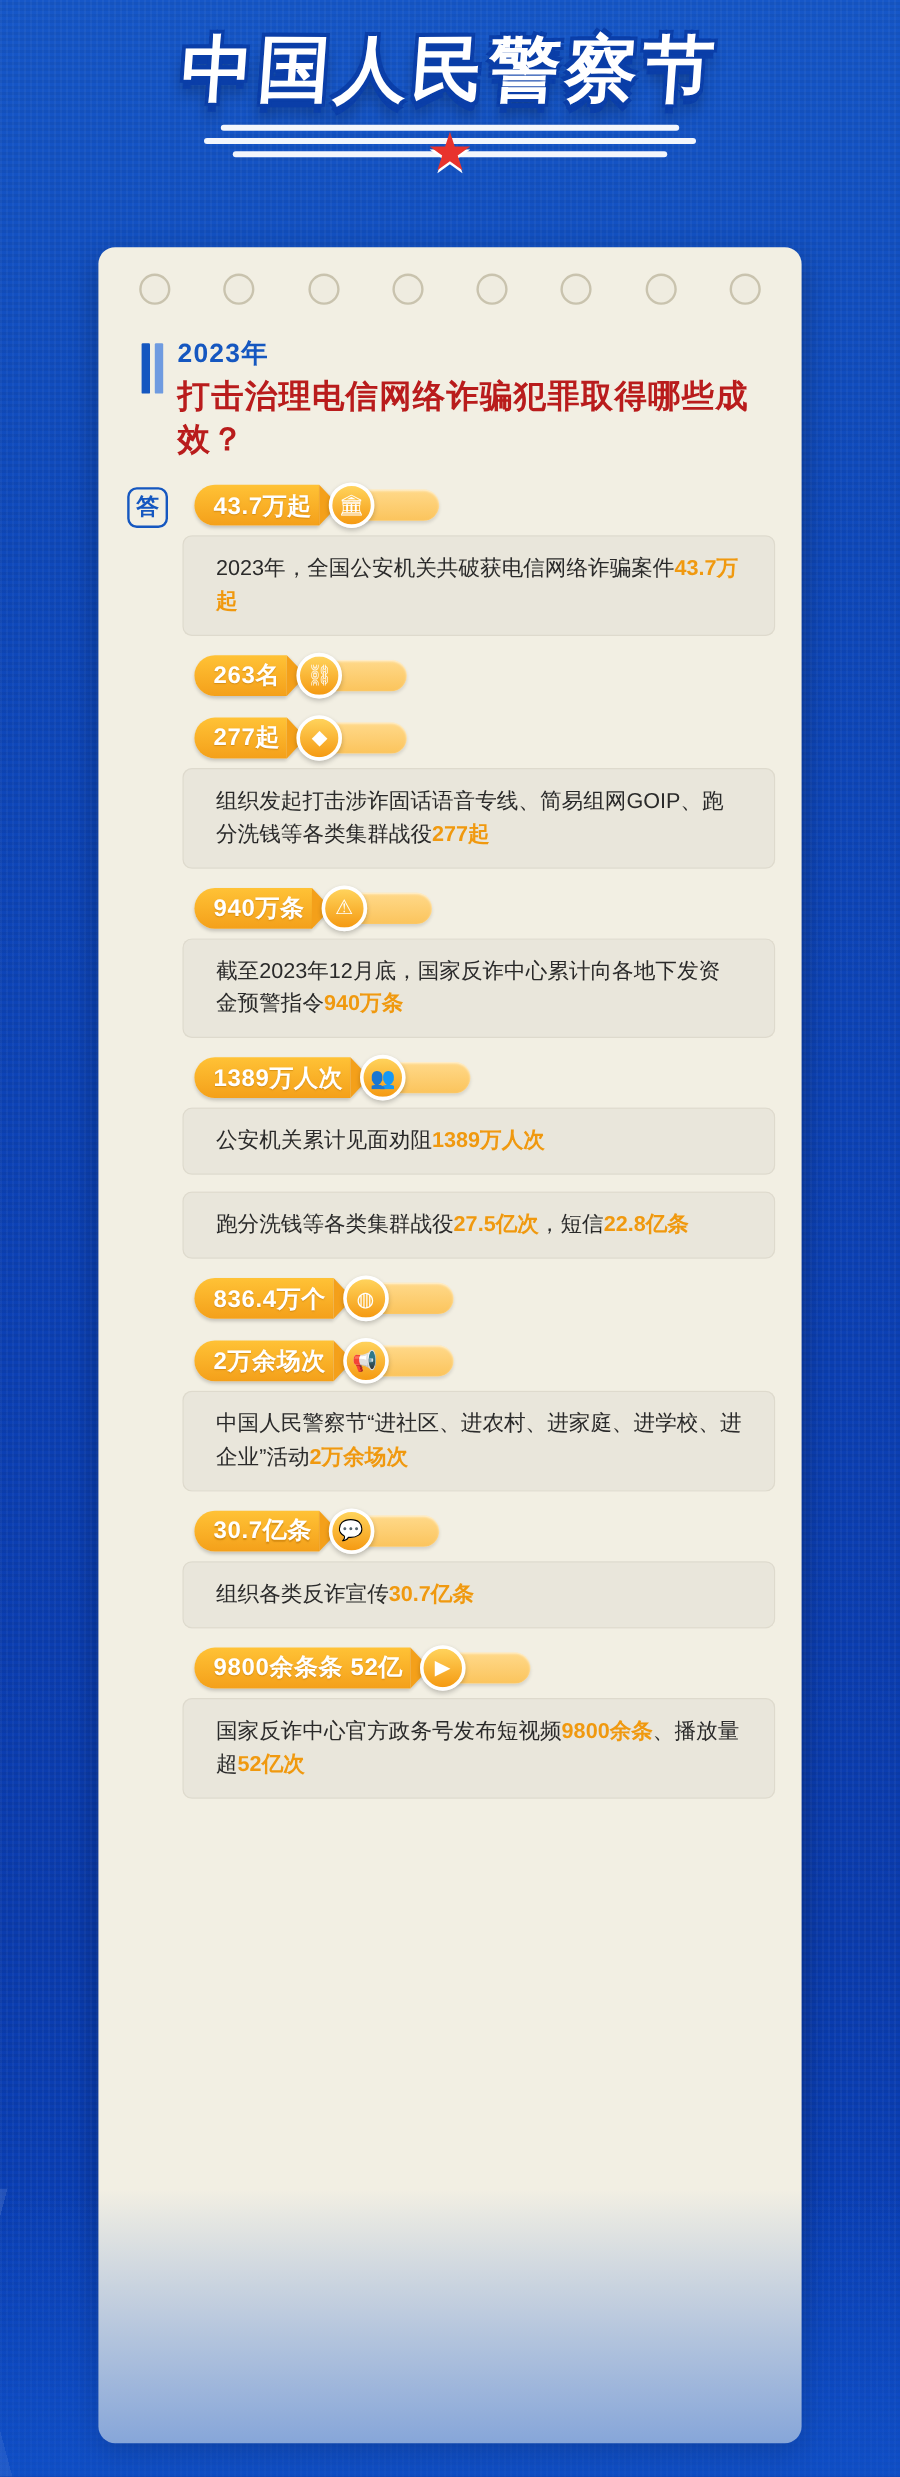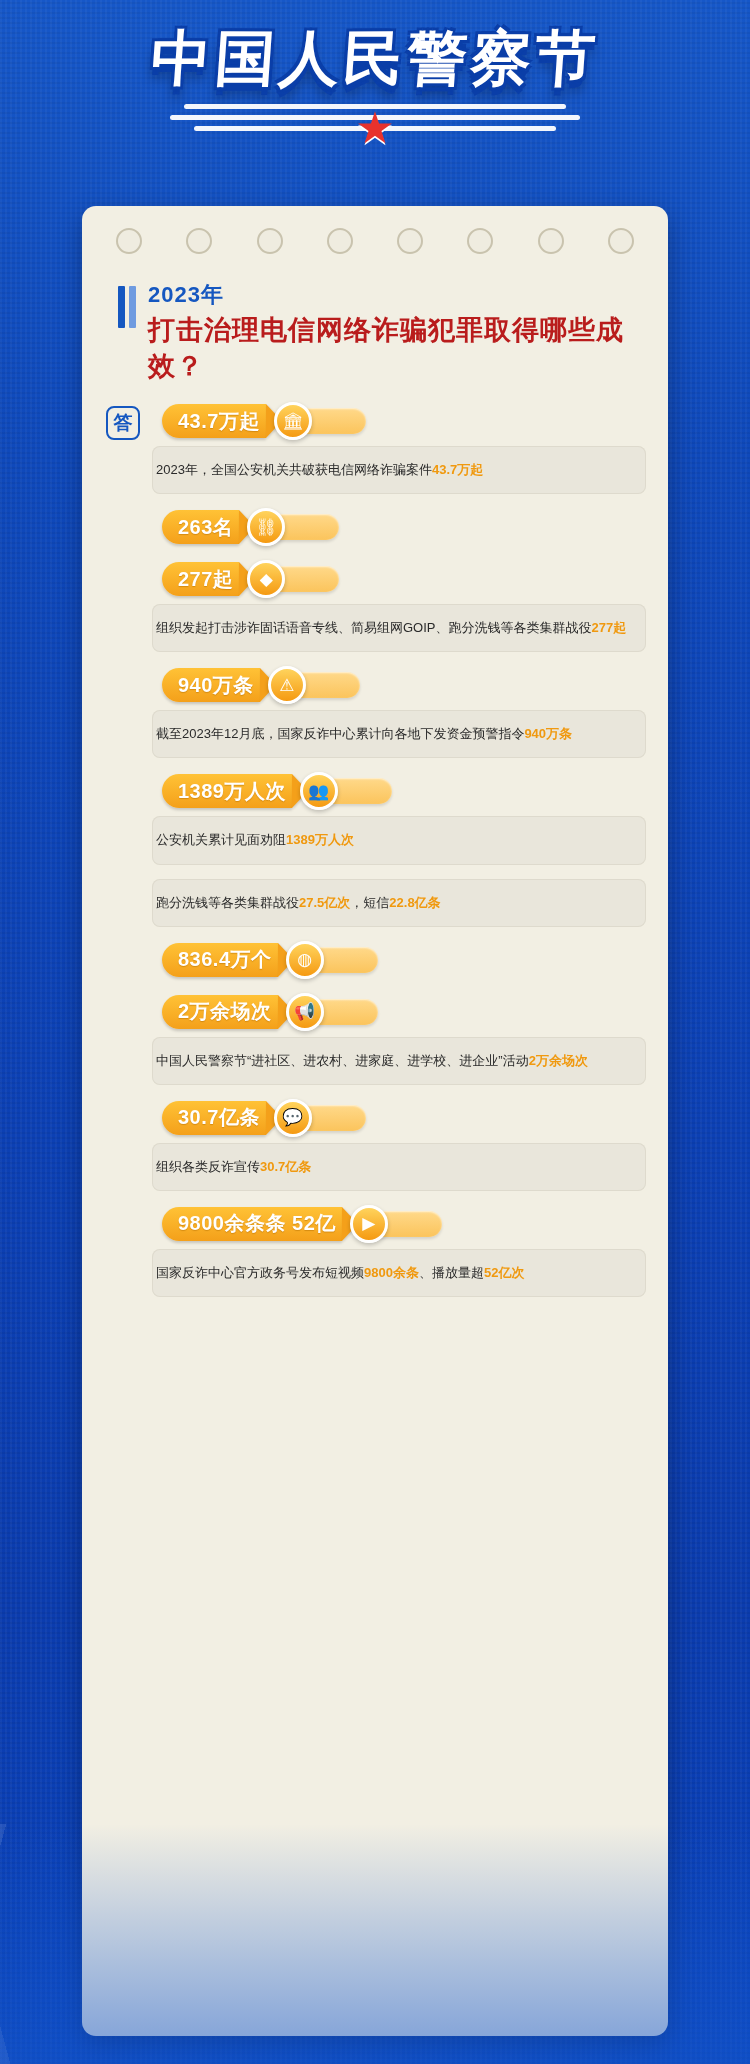--- a/index.html
+++ b/index.html
@@ -221,22 +221,22 @@
     justify-content: center;
     color: #ffffff;
     font-size: 17px;
     line-height: 1;
   }
 
   .desc {
     margin-top: 6px;
     background: #e9e6db;
     border-radius: 8px;
-    padding: 14px 4px;
-    font-size: 13px;
+    padding: 14px 28px;
+    font-size: 18px;
     line-height: 1.55;
     color: #2a2a2a;
     box-shadow: inset 0 0 0 1px #dedacd;
   }
   .desc .hl {
     color: #f0990f;
     font-weight: bold;
   }
 </style>
 </head>

